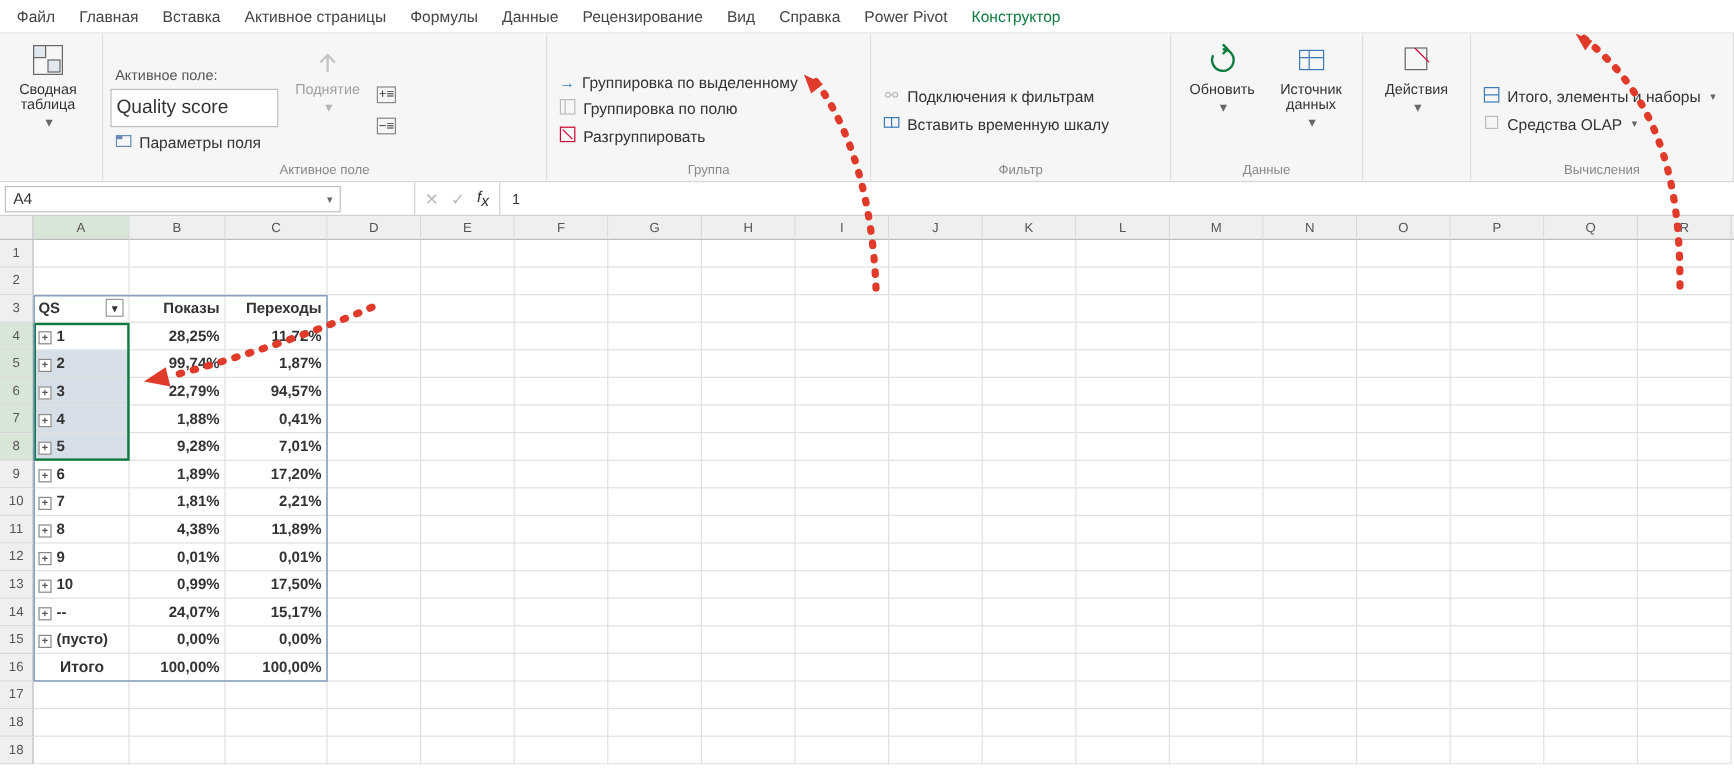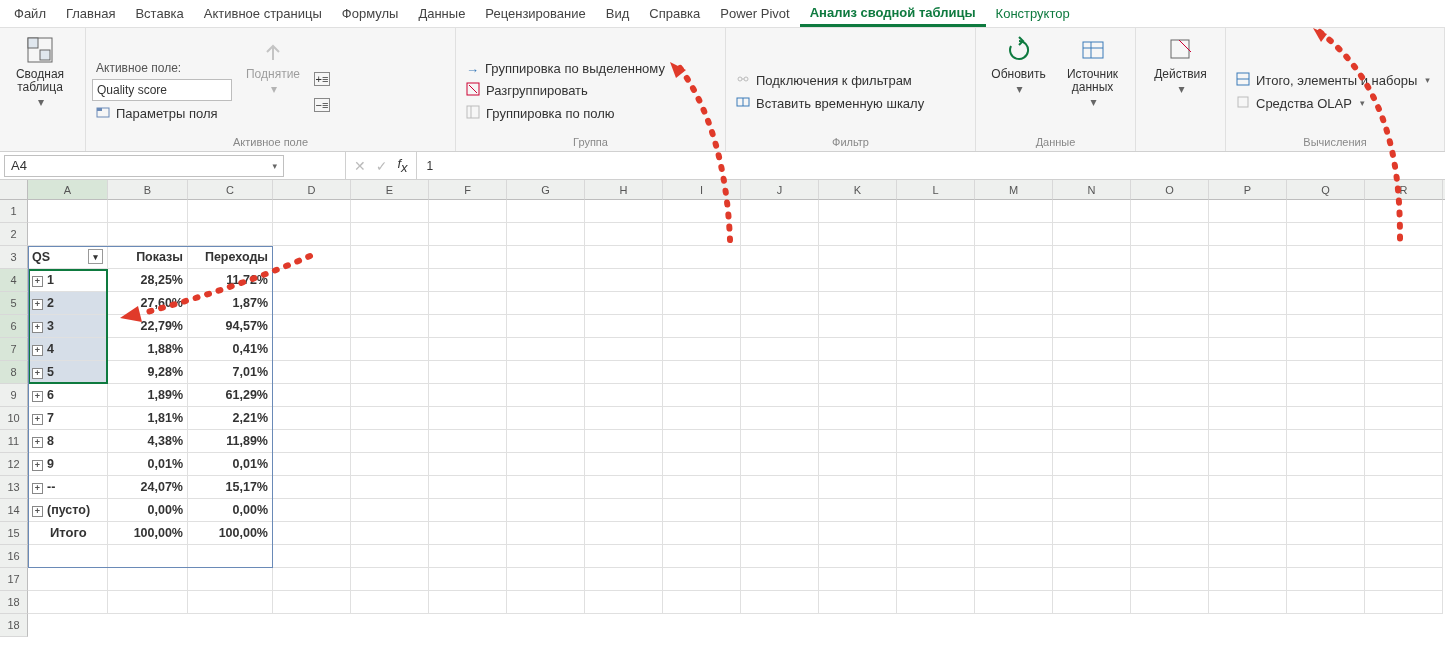--- a/index.html
+++ b/index.html
@@ -12,21 +12,21 @@
 .group{display:flex;flex-direction:column;height:100%;border-right:1px solid #e0e0e0;padding:4px 6px 0 6px;position:relative}
 .group-label{position:absolute;bottom:3px;left:0;right:0;text-align:center;font-size:11px;color:#888}
 .group-body{display:flex;gap:6px;flex:1}
 .big-btn{display:flex;flex-direction:column;align-items:center;justify-content:flex-start;padding:4px 6px;width:68px;text-align:center;gap:2px}
 .big-btn .ic{width:28px;height:28px;margin-bottom:2px;display:flex;align-items:center;justify-content:center}
 .big-btn span{font-size:12px;line-height:1.1}
 .small-item{display:flex;align-items:center;gap:6px;padding:2px 4px;font-size:12px}
 .small-item.disabled{color:#a0a0a0}
 .vstack{display:flex;flex-direction:column;gap:2px}
 .lbl{font-size:12px;color:#555;padding:2px 4px}
-.field-input{border:1px solid #bdbdbd;background:#fff;height:22px;width:140px;padding:0 4px;font-size:12px}
+.field-input{border:1px solid #bdbdbd;background:#fff;height:32px;width:140px;padding:0 4px;font-size:16px}
 .ic svg{display:block}
 .caret{font-size:9px;color:#666;margin-left:2px}
 
 .namebox-row{display:flex;align-items:center;height:28px;background:#fff;border-bottom:1px solid #d0d0d0}
 .namebox{border:1px solid #c0c0c0;height:22px;width:280px;margin:0 4px;padding:0 6px;display:flex;align-items:center;justify-content:space-between;background:#fff}
 .fx-group{display:flex;align-items:center;gap:10px;padding:0 8px;color:#999;border-right:1px solid #d0d0d0;height:100%}
 .fx-group .dis{color:#bbb;font-size:14px}
 .formula{padding:0 10px;font-size:12px}
 
 .sheet{position:relative;overflow:hidden}
@@ -61,21 +61,20 @@
     <div class="tab">Файл</div>
     <div class="tab">Главная</div>
     <div class="tab">Вставка</div>
     <div class="tab">Активное страницы</div>
     <div class="tab">Формулы</div>
     <div class="tab">Данные</div>
     <div class="tab">Рецензирование</div>
     <div class="tab">Вид</div>
     <div class="tab">Справка</div>
     <div class="tab">Power Pivot</div>
-    <div class="tab active">Анализ сводной таблицы</div>
     <div class="tab green">Конструктор</div>
   </div>
 
 <div class="ribbon">
   <div class="group" style="width:86px">
     <div class="group-body">
       <div class="big-btn">
         <div class="ic">
             <svg width="28" height="28">
               <rect x="2" y="2" width="24" height="24" fill="none" stroke="#666"></rect>
@@ -120,33 +119,33 @@
     <div class="group-label">Активное поле</div>
   </div>
 
   <div class="group" style="width:270px">
     <div class="group-body">
         <div class="vstack" style="justify-content:center">
       <div class="small-item">
             <span style="color:#3a7ab8">→</span>
             <span>Группировка по выделенному</span>
           </div>
+      <div class="small-item disabled">
+            <span><svg width="14" height="14">
+                <rect x="1" y="1" width="12" height="12" fill="none" stroke="#bbb"></rect>
+                <line x1="5" y1="1" x2="5" y2="13" stroke="#bbb"></line>
+              </svg></span>
+            <span>Группировка по полю</span>
+          </div>
       <div class="small-item">
             <span><svg width="14" height="14">
                 <rect x="1" y="1" width="12" height="12" fill="none" stroke="#c03"></rect>
                 <line x1="3" y1="3" x2="11" y2="11" stroke="#c03"></line>
               </svg></span>
             <span>Разгруппировать</span>
-          </div>
-      <div class="small-item disabled">
-            <span><svg width="14" height="14">
-                <rect x="1" y="1" width="12" height="12" fill="none" stroke="#bbb"></rect>
-                <line x1="5" y1="1" x2="5" y2="13" stroke="#bbb"></line>
-              </svg></span>
-            <span>Группировка по полю</span>
           </div>
     </div>
       </div>
     <div class="group-label">Группа</div>
   </div>
 
   <div class="group" style="width:250px">
     <div class="group-body">
         <div class="vstack" style="justify-content:center">
       <div class="small-item disabled">
@@ -370,21 +369,21 @@
           <div class="cell" style="width: 78px;"></div>
           <div class="cell" style="width: 78px;"></div>
           <div class="cell" style="width: 78px;"></div>
           <div class="cell" style="width: 78px;"></div>
           <div class="cell" style="width: 78px;"></div>
           <div class="cell" style="width: 78px;"></div>
           <div class="cell" style="width: 78px;"></div>
         </div>
         <div class="row">
           <div class="cell pvcell sel5" style="width: 80px;"><span class="expand">+</span>2</div>
-          <div class="cell pvcell num" style="width: 80px;">27,60%</div>
+          <div class="cell pvcell num" style="width: 80px;">99,74%</div>
           <div class="cell pvcell num" style="width: 85px;">1,87%</div>
           <div class="cell" style="width: 78px;"></div>
           <div class="cell" style="width: 78px;"></div>
           <div class="cell" style="width: 78px;"></div>
           <div class="cell" style="width: 78px;"></div>
           <div class="cell" style="width: 78px;"></div>
           <div class="cell" style="width: 78px;"></div>
           <div class="cell" style="width: 78px;"></div>
           <div class="cell" style="width: 78px;"></div>
           <div class="cell" style="width: 78px;"></div>
@@ -451,21 +450,21 @@
           <div class="cell" style="width: 78px;"></div>
           <div class="cell" style="width: 78px;"></div>
           <div class="cell" style="width: 78px;"></div>
           <div class="cell" style="width: 78px;"></div>
           <div class="cell" style="width: 78px;"></div>
           <div class="cell" style="width: 78px;"></div>
         </div>
         <div class="row">
           <div class="cell pvcell" style="width: 80px;"><span class="expand">+</span>6</div>
           <div class="cell pvcell num" style="width: 80px;">1,89%</div>
-          <div class="cell pvcell num" style="width: 85px;">61,29%</div>
+          <div class="cell pvcell num" style="width: 85px;">17,20%</div>
           <div class="cell" style="width: 78px;"></div>
           <div class="cell" style="width: 78px;"></div>
           <div class="cell" style="width: 78px;"></div>
           <div class="cell" style="width: 78px;"></div>
           <div class="cell" style="width: 78px;"></div>
           <div class="cell" style="width: 78px;"></div>
           <div class="cell" style="width: 78px;"></div>
           <div class="cell" style="width: 78px;"></div>
           <div class="cell" style="width: 78px;"></div>
           <div class="cell" style="width: 78px;"></div>
@@ -512,20 +511,40 @@
           <div class="cell" style="width: 78px;"></div>
           <div class="cell" style="width: 78px;"></div>
           <div class="cell" style="width: 78px;"></div>
           <div class="cell" style="width: 78px;"></div>
           <div class="cell" style="width: 78px;"></div>
         </div>
         <div class="row">
           <div class="cell pvcell" style="width: 80px;"><span class="expand">+</span>9</div>
           <div class="cell pvcell num" style="width: 80px;">0,01%</div>
           <div class="cell pvcell num" style="width: 85px;">0,01%</div>
+          <div class="cell" style="width: 78px;"></div>
+          <div class="cell" style="width: 78px;"></div>
+          <div class="cell" style="width: 78px;"></div>
+          <div class="cell" style="width: 78px;"></div>
+          <div class="cell" style="width: 78px;"></div>
+          <div class="cell" style="width: 78px;"></div>
+          <div class="cell" style="width: 78px;"></div>
+          <div class="cell" style="width: 78px;"></div>
+          <div class="cell" style="width: 78px;"></div>
+          <div class="cell" style="width: 78px;"></div>
+          <div class="cell" style="width: 78px;"></div>
+          <div class="cell" style="width: 78px;"></div>
+          <div class="cell" style="width: 78px;"></div>
+          <div class="cell" style="width: 78px;"></div>
+          <div class="cell" style="width: 78px;"></div>
+        </div>
+        <div class="row">
+          <div class="cell pvcell" style="width: 80px;"><span class="expand">+</span>10</div>
+          <div class="cell pvcell num" style="width: 80px;">0,99%</div>
+          <div class="cell pvcell num" style="width: 85px;">17,50%</div>
           <div class="cell" style="width: 78px;"></div>
           <div class="cell" style="width: 78px;"></div>
           <div class="cell" style="width: 78px;"></div>
           <div class="cell" style="width: 78px;"></div>
           <div class="cell" style="width: 78px;"></div>
           <div class="cell" style="width: 78px;"></div>
           <div class="cell" style="width: 78px;"></div>
           <div class="cell" style="width: 78px;"></div>
           <div class="cell" style="width: 78px;"></div>
           <div class="cell" style="width: 78px;"></div>

